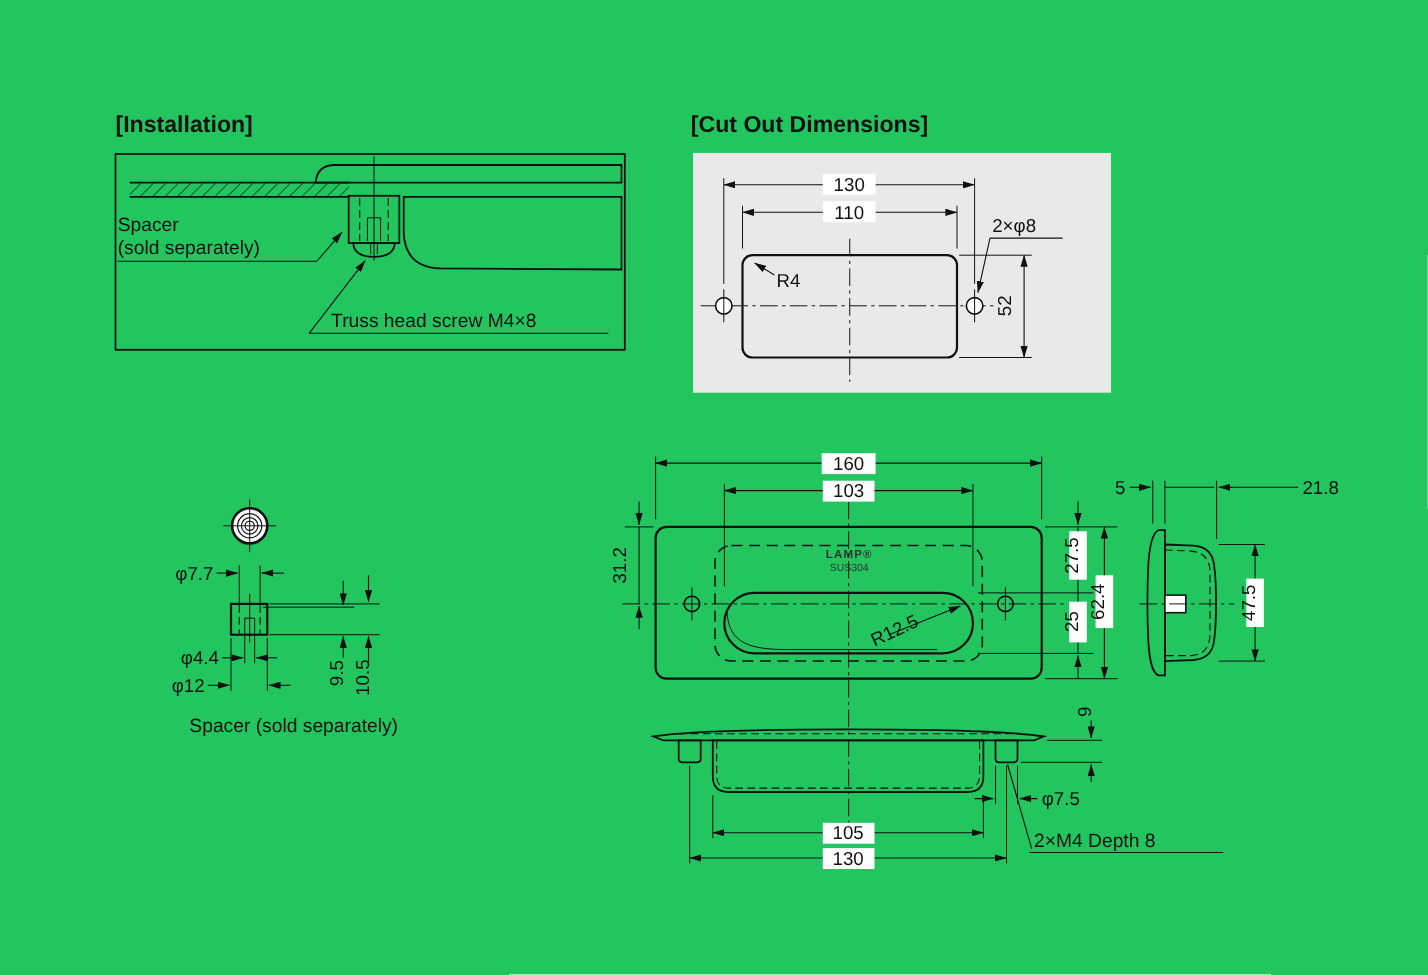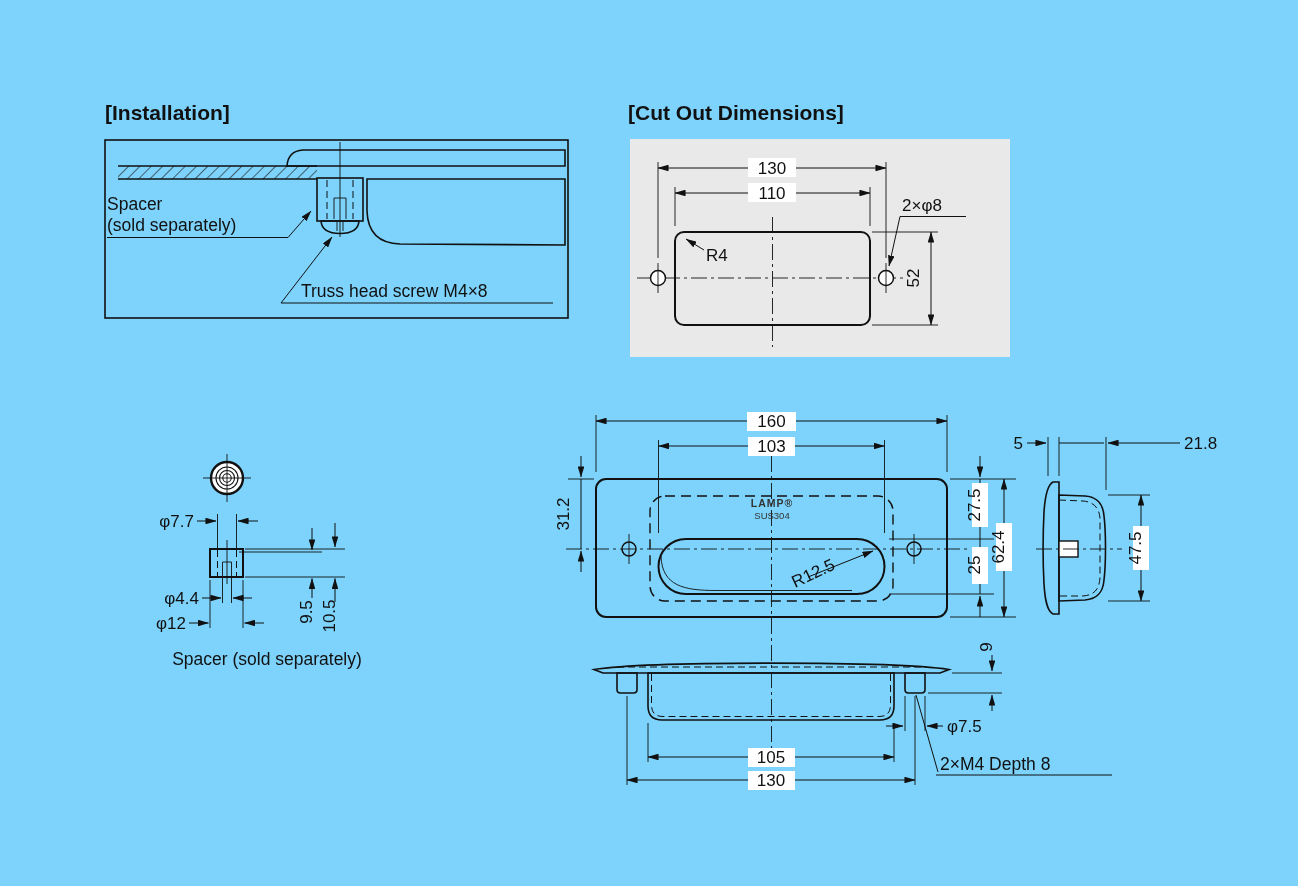--- a/index.html
+++ b/index.html
@@ -1,16 +1,16 @@
 <!DOCTYPE html>
 <html><head>
 <meta charset="utf-8">
 <style>
   html,body{margin:0;padding:0;background:#ffffff;}
-  .stage{width:1298px;height:886px;position:relative;background:#7dd3fc;overflow:hidden;}
+  .stage{width:1298px;height:886px;position:relative;background:#22c55e;overflow:hidden;}
   svg{display:block;font-family:"Liberation Sans","DejaVu Sans",sans-serif;}
   .ln{stroke:#111;fill:none;stroke-width:1.6;}
   .ln2{stroke:#111;fill:none;stroke-width:2;}
   .thin{stroke:#111;fill:none;stroke-width:0.9;}
   .dim{stroke:#111;fill:none;stroke-width:1;}
   .cl{stroke:#111;fill:none;stroke-width:0.9;stroke-dasharray:16 4 3 4;}
   .hid{stroke:#111;fill:none;stroke-width:1;stroke-dasharray:7 4;}
   .dsh{stroke:#111;fill:none;stroke-width:1.4;stroke-dasharray:10 6;}
   text.d{font-size:17px;fill:#111;}
   text.dm{font-size:17px;fill:#111;text-anchor:middle;}

